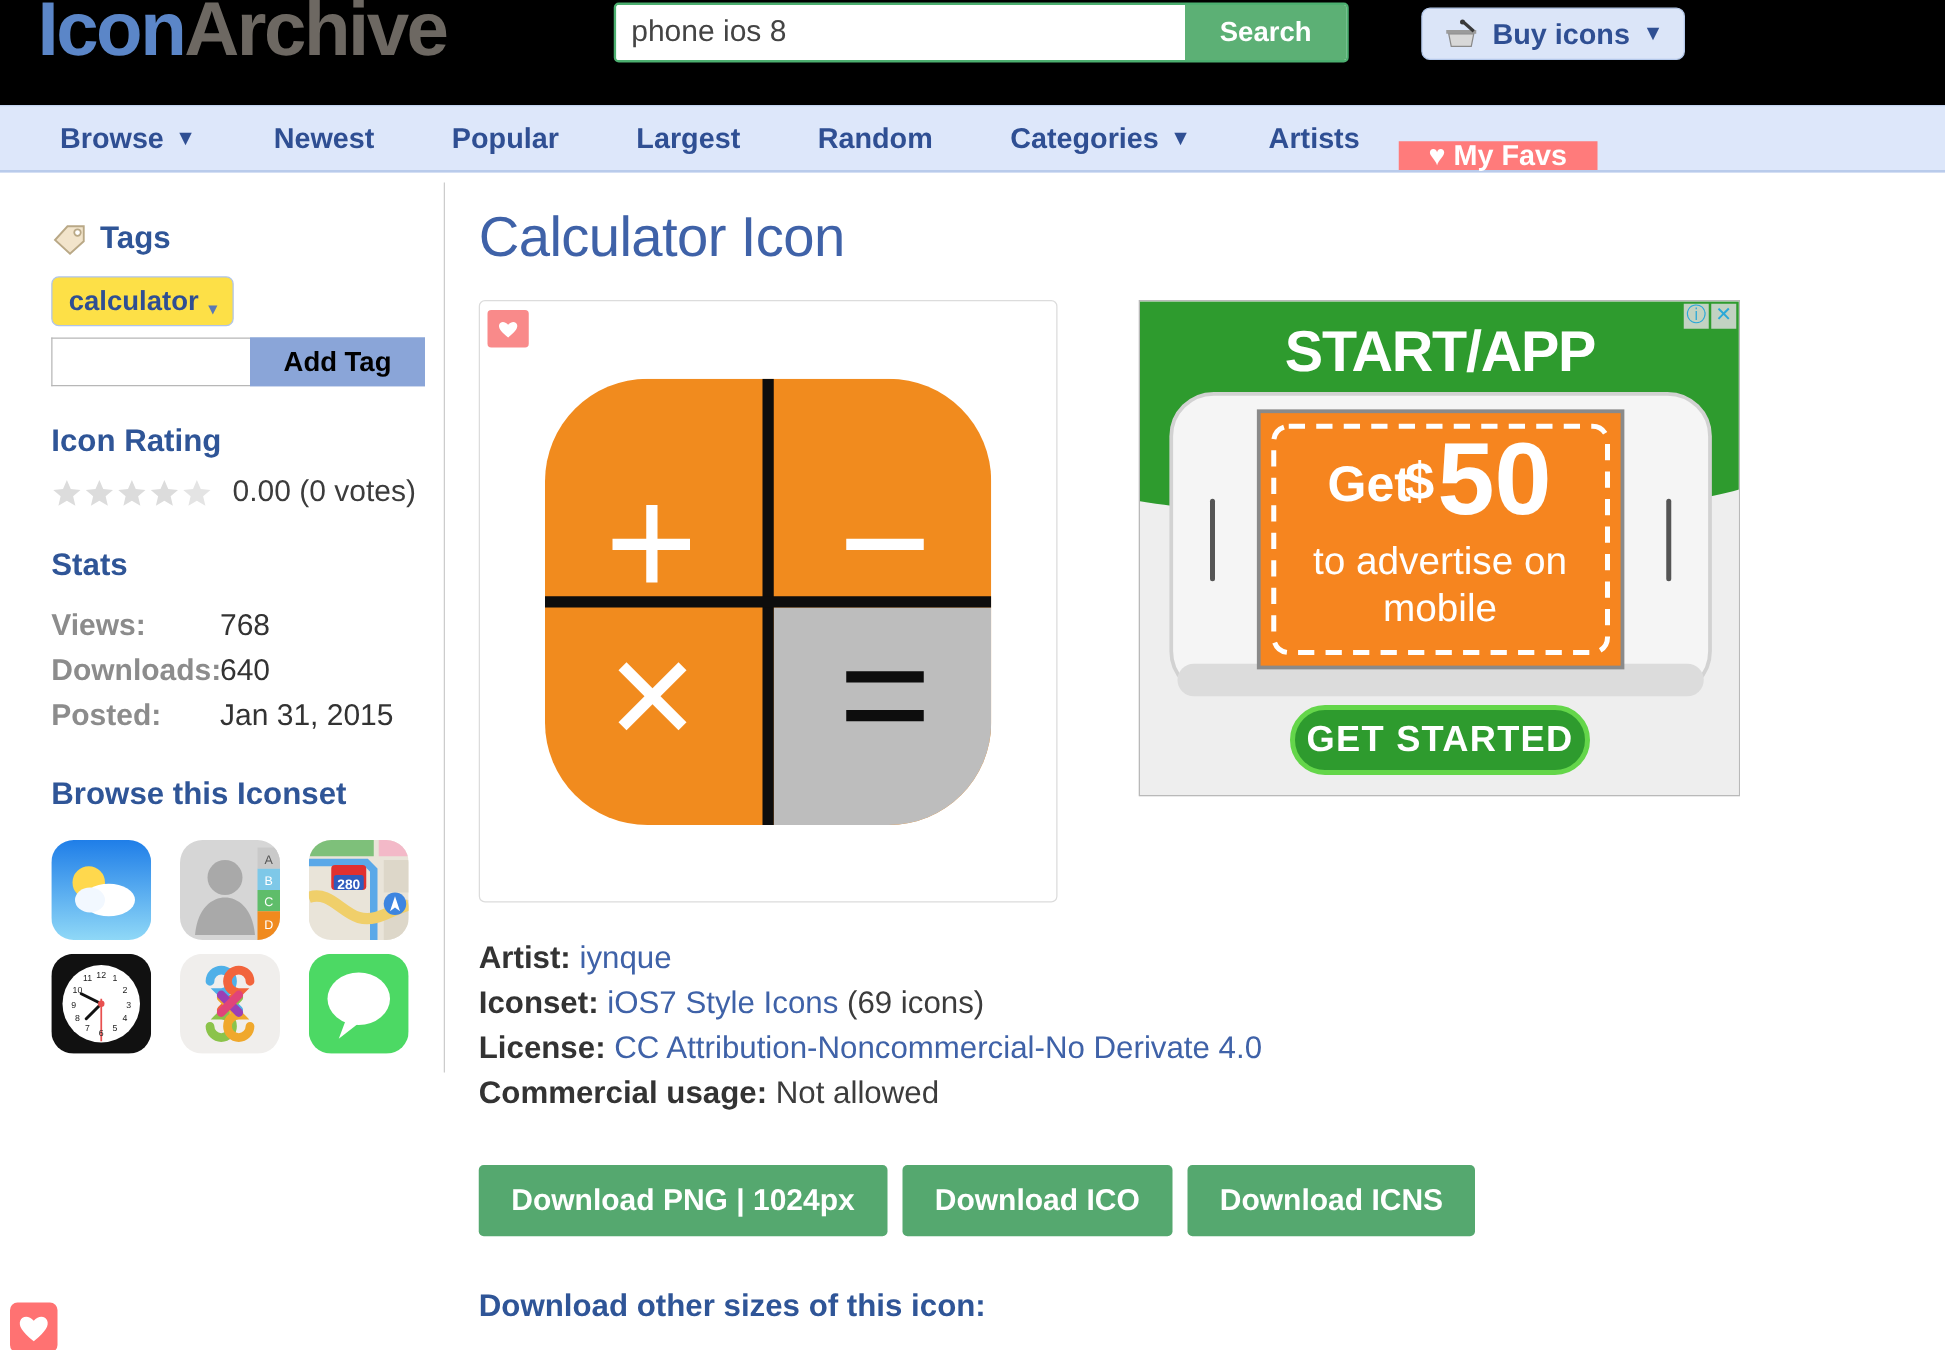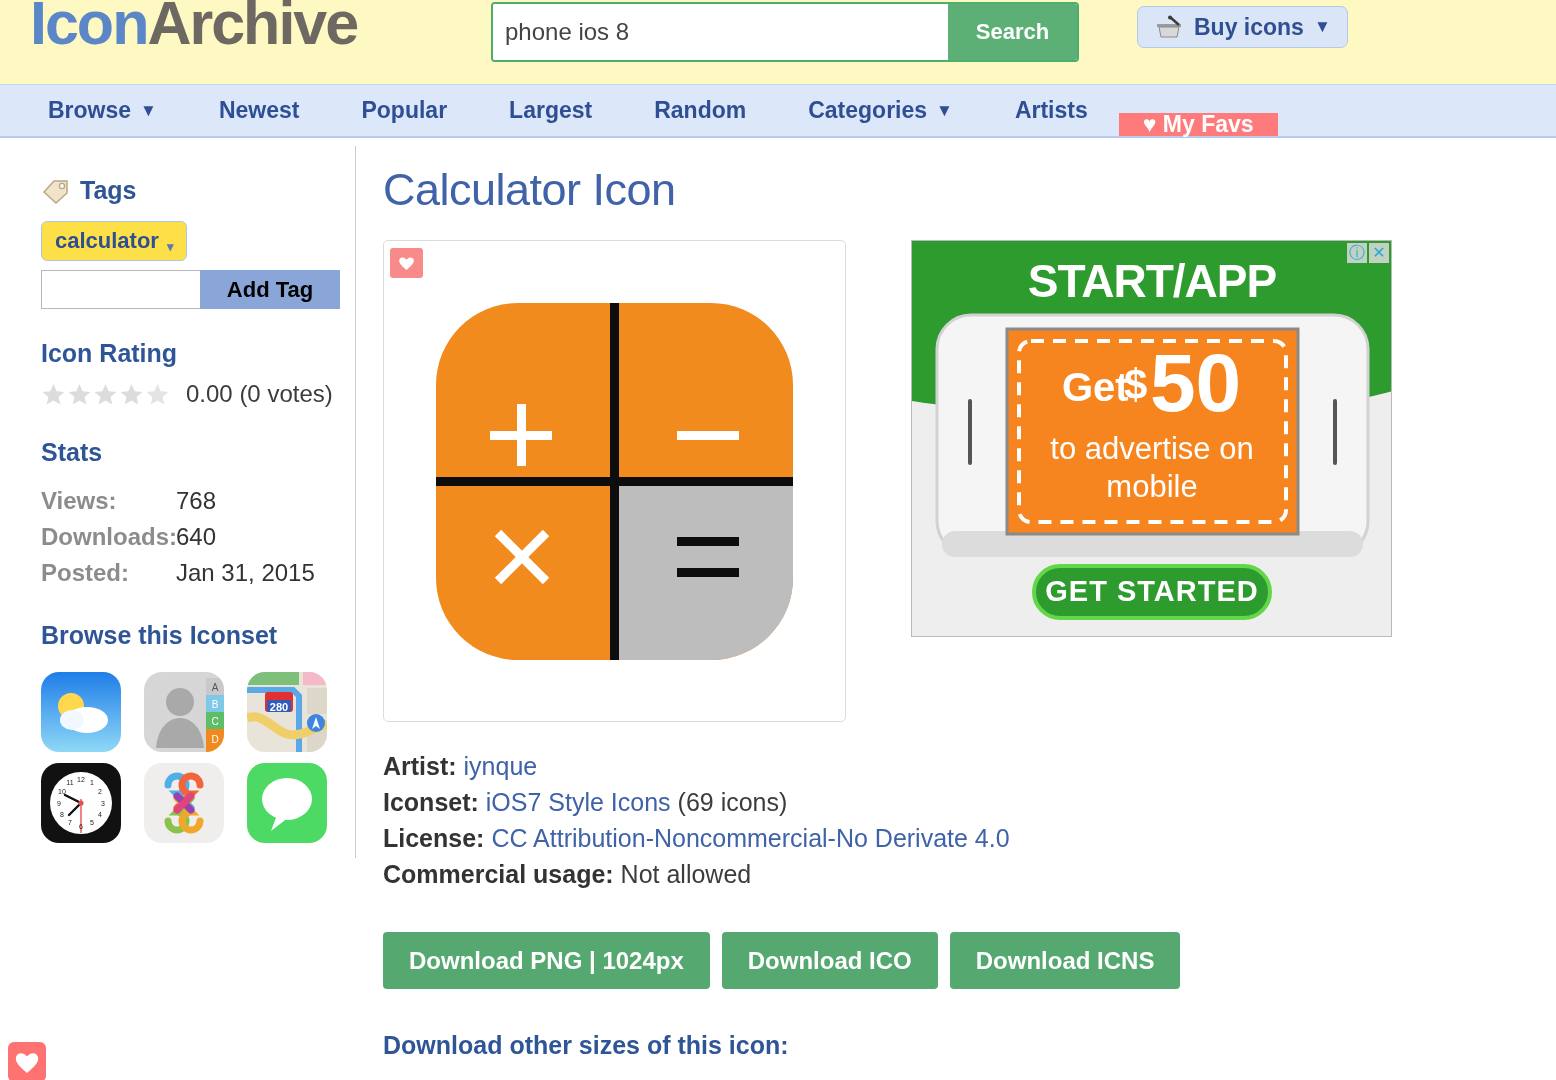--- a/index.html
+++ b/index.html
@@ -9,39 +9,39 @@
     background:#ffffff;
     font-family:"Liberation Sans", sans-serif;
     overflow:hidden;
     position:relative;
   }
 
   
   .header {
     position:relative;
     height:84px;
-    background:#fef9c3;
+    background:#000000;
   }
   .logo {
     position:absolute;
     left:30px; top:-12px;
     font-size:61px;
     font-weight:bold;
     letter-spacing:-2px;
     font-family:"Liberation Sans", sans-serif;
     white-space:nowrap;
   }
   .logo .icon-part { color:#5b86c8; }
   .logo .archive-part { color:#6d6862; }
 
   .search-wrap {
     position:absolute;
     left:491px; top:2px;
     display:flex;
-    height:60px;
+    height:48px;
     border:2px solid #4caf70;
     border-radius:4px;
     overflow:hidden;
     background:#fff;
   }
   .search-input {
     width:455px;
     border:none;
     outline:none;
     font-size:24px;

